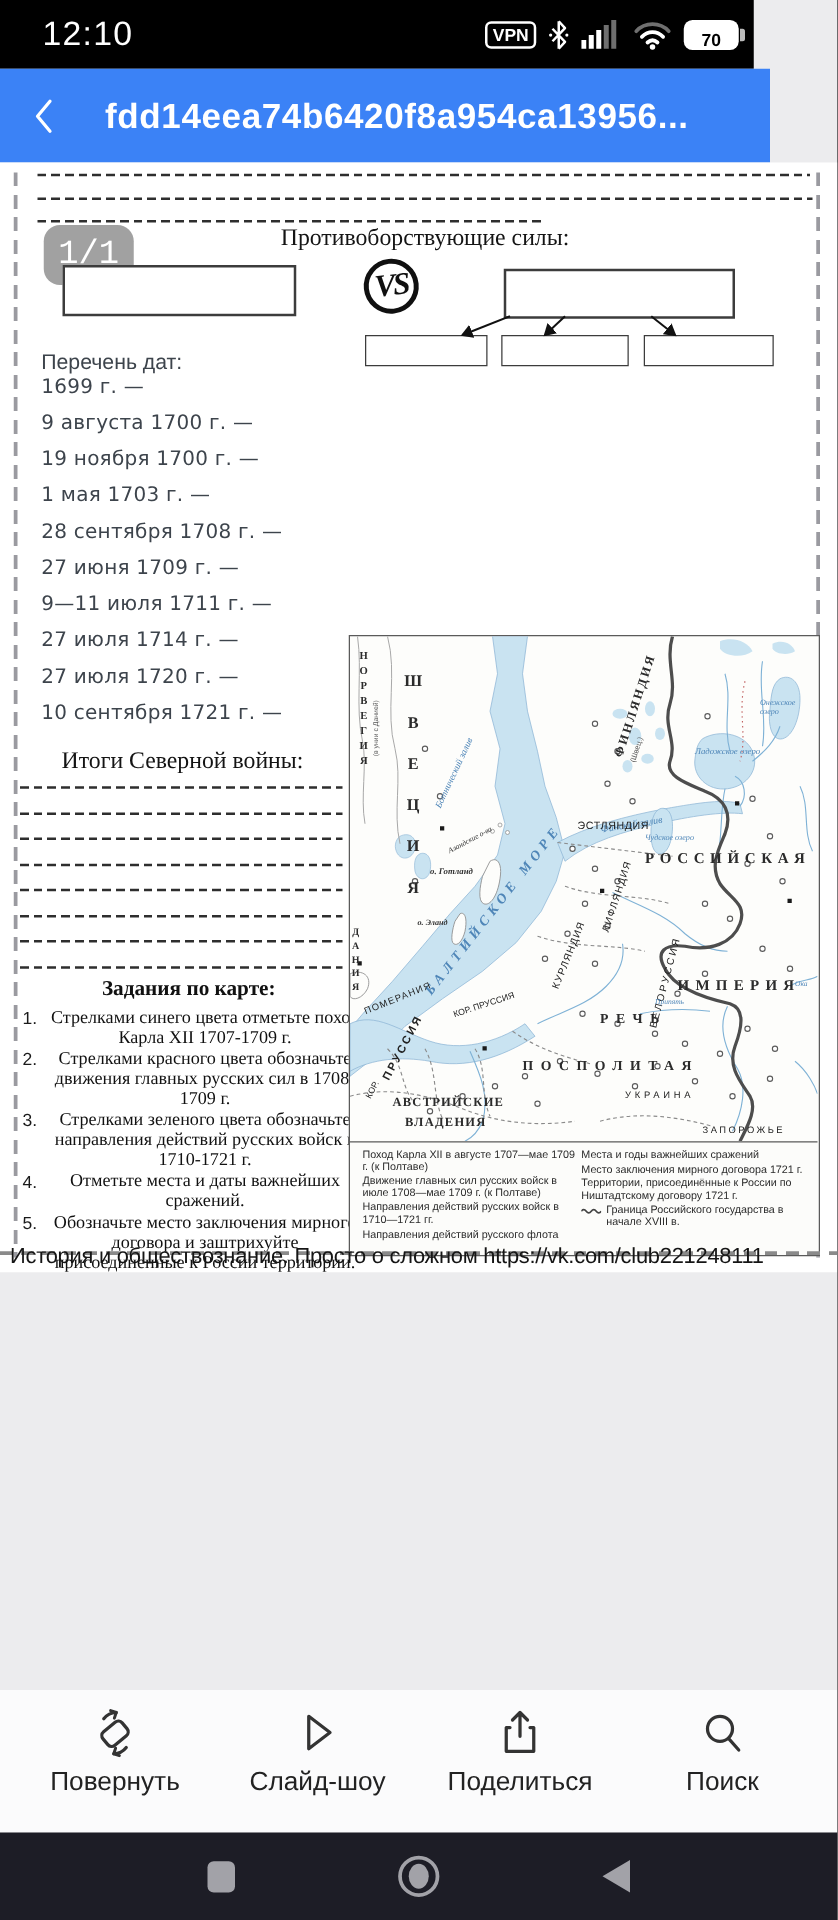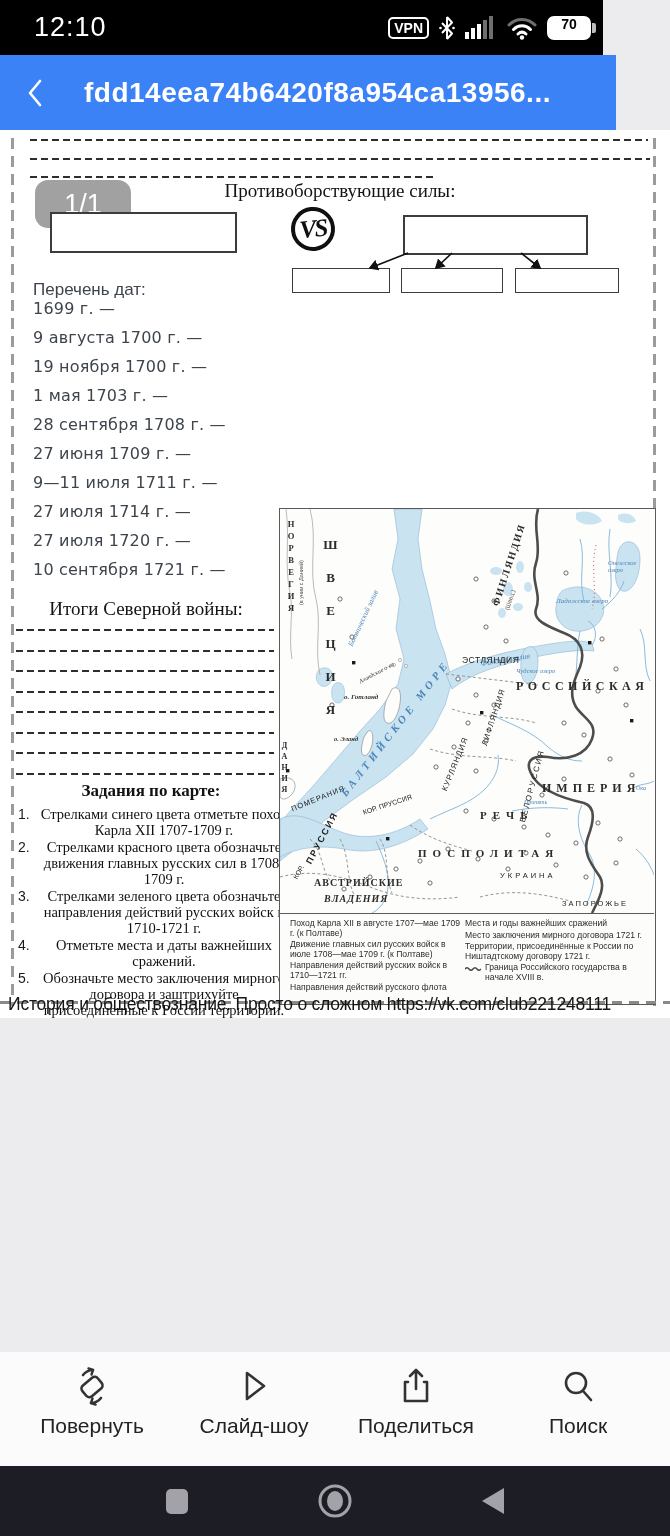--- a/index.html
+++ b/index.html
@@ -4,35 +4,35 @@
 <style>
   * { margin:0; padding:0; box-sizing:border-box; }
   html,body { background:#000; }
   .screen { position:relative; width:670px; height:1536px; margin:0 auto; background:#ececee; overflow:hidden; font-family:"Liberation Sans",sans-serif; }
 
   
   .status-bar { position:absolute; left:0; top:0; width:603px; height:55px; background:#000; color:#fff; }
   .sb-time { position:absolute; left:34px; top:12px; font-size:27px; font-weight:500; letter-spacing:1px; }
   .sb-icons { position:absolute; right:12px; top:10px; height:36px; display:flex; align-items:center; gap:10px; }
   .vpn-badge { border:2.5px solid #fff; border-radius:5px; font-size:14px; font-weight:bold; padding:1px 4px; line-height:16px; }
-  .battery { position:relative; width:44px; height:24px; background:#fff; border-radius:7px; display:flex; align-items:flex-start; justify-content:center; color:#000; font-size:14px; font-weight:bold; }
+  .battery { position:relative; width:44px; height:24px; background:#fff; border-radius:7px; display:flex; align-items:flex-end; justify-content:center; color:#000; font-size:14px; font-weight:bold; }
   .battery:after { content:""; position:absolute; right:-5px; top:7px; width:4px; height:10px; background:#bbb; border-radius:0 2px 2px 0; }
 
   
   .title-bar { position:absolute; left:0; top:55px; width:616px; height:75px; background:#3b82f6; color:#fff; display:flex; align-items:center; }
   .back-btn { width:70px; height:60px; display:flex; align-items:center; justify-content:center; }
   .doc-title { font-size:28px; font-weight:bold; letter-spacing:0.5px; margin-left:14px; white-space:nowrap; }
 
   
   .page { position:absolute; left:0; top:130px; width:670px; height:888px; background:#fff; }
   .pv-border { position:absolute; top:8px; height:868px; width:3px;
     background:repeating-linear-gradient(180deg,#9a9aa0 0 11px,transparent 11px 18px); }
   .pv-left { left:11px; } .pv-right { left:653px; }
   .dashline { position:absolute; height:2px; background:repeating-linear-gradient(90deg,#2e2e2e 0 7px,transparent 7px 11px); }
-  .page-badge { position:absolute; left:35px; top:50px; width:96px; height:48px; background:rgba(140,140,140,.82); border-radius:13px; color:#fff; font-size:27px; display:flex; align-items:center; justify-content:center; }
+  .page-badge { position:absolute; left:35px; top:50px; width:72px; height:48px; background:rgba(140,140,140,.82); border-radius:13px; color:#fff; font-size:27px; display:flex; align-items:center; justify-content:center;font-family:Liberation Mono, monospace; }
   .opposing-heading { position:absolute; left:180px; top:50px; width:320px; text-align:center; font-family:"Liberation Serif",serif; font-size:19px; color:#141414; }
   .wbox { position:absolute; border:2px solid #3c3c3c; background:#fff; }
   .vs-badge { position:absolute; left:291px; top:77px; width:44px; height:44px; border:4px solid #101010; border-radius:50%; display:flex; align-items:center; justify-content:center; transform:rotate(-6deg); background:#fff; }
   .vs-badge span { font-family:"Liberation Serif",serif; font-weight:900; font-style:italic; font-size:25px; color:#101010; letter-spacing:-2px; }
 
   .dates-heading { position:absolute; left:33px; top:150px; font-size:17px; color:#3d444c; }
   .dates-list { position:absolute; left:33px; top:164px; }
   .date-item { font-size:16px; line-height:29px; color:#3d444c; font-family:"DejaVu Sans",sans-serif; letter-spacing:0.2px; }
 
   .results-heading { position:absolute; left:0; top:468px; width:292px; text-align:center; font-family:"Liberation Serif",serif; font-size:19px; color:#141414; }
@@ -342,21 +342,21 @@
       <span class="ml ser" style="left:200px;top:300px;font-size:11px;letter-spacing:6px;">РЕЧЬ</span>
       <span class="ml ser" style="left:138px;top:338px;font-size:11px;letter-spacing:6px;">ПОСПОЛИТАЯ</span>
       <span class="ml" style="left:238px;top:312px;font-size:8px;letter-spacing:2px;transform:rotate(-75deg);color:#222;">БЕЛОРУССИЯ</span>
       <span class="ml" style="left:220px;top:362px;font-size:7.5px;letter-spacing:3px;color:#222;">УКРАИНА</span>
       <span class="ml" style="left:282px;top:390px;font-size:7.5px;letter-spacing:2px;color:#222;">ЗАПОРОЖЬЕ</span>
       <span class="ml" style="left:10px;top:296px;font-size:7.5px;letter-spacing:1px;transform:rotate(-22deg);color:#222;">ПОМЕРАНИЯ</span>
       <span class="ml" style="left:24px;top:352px;font-size:9px;font-weight:bold;letter-spacing:2px;transform:rotate(-62deg);color:#222;">ПРУССИЯ</span>
       <span class="ml" style="left:12px;top:368px;font-size:7px;transform:rotate(-62deg);color:#222;">КОР.</span>
       <span class="ml" style="left:82px;top:300px;font-size:7px;transform:rotate(-18deg);color:#222;">КОР. ПРУССИЯ</span>
       <span class="ml ser" style="left:34px;top:368px;font-size:10px;letter-spacing:1px;">АВСТРИЙСКИЕ</span>
-      <span class="ml ser" style="left:44px;top:384px;font-size:10px;letter-spacing:1px;font-style:italic;">ВЛАДЕНИЯ</span>
+      <span class="ml ser" style="left:44px;top:384px;font-size:10px;letter-spacing:1px;">ВЛАДЕНИЯ</span>
       <span class="ml wat" style="left:244px;top:290px;font-size:6px;">Припять</span>
       <span class="ml wat" style="left:356px;top:276px;font-size:6px;">Ока</span>
 
       <div class="legend">
         <div class="leg-col l">
           <div class="leg-item">
               <span>Поход Карла XII в августе 1707—мае 1709 г. (к Полтаве)</span>
             </div>
           <div class="leg-item">
               <span>Движение главных сил русских войск в июле 1708—мае 1709 г. (к Полтаве)</span>

